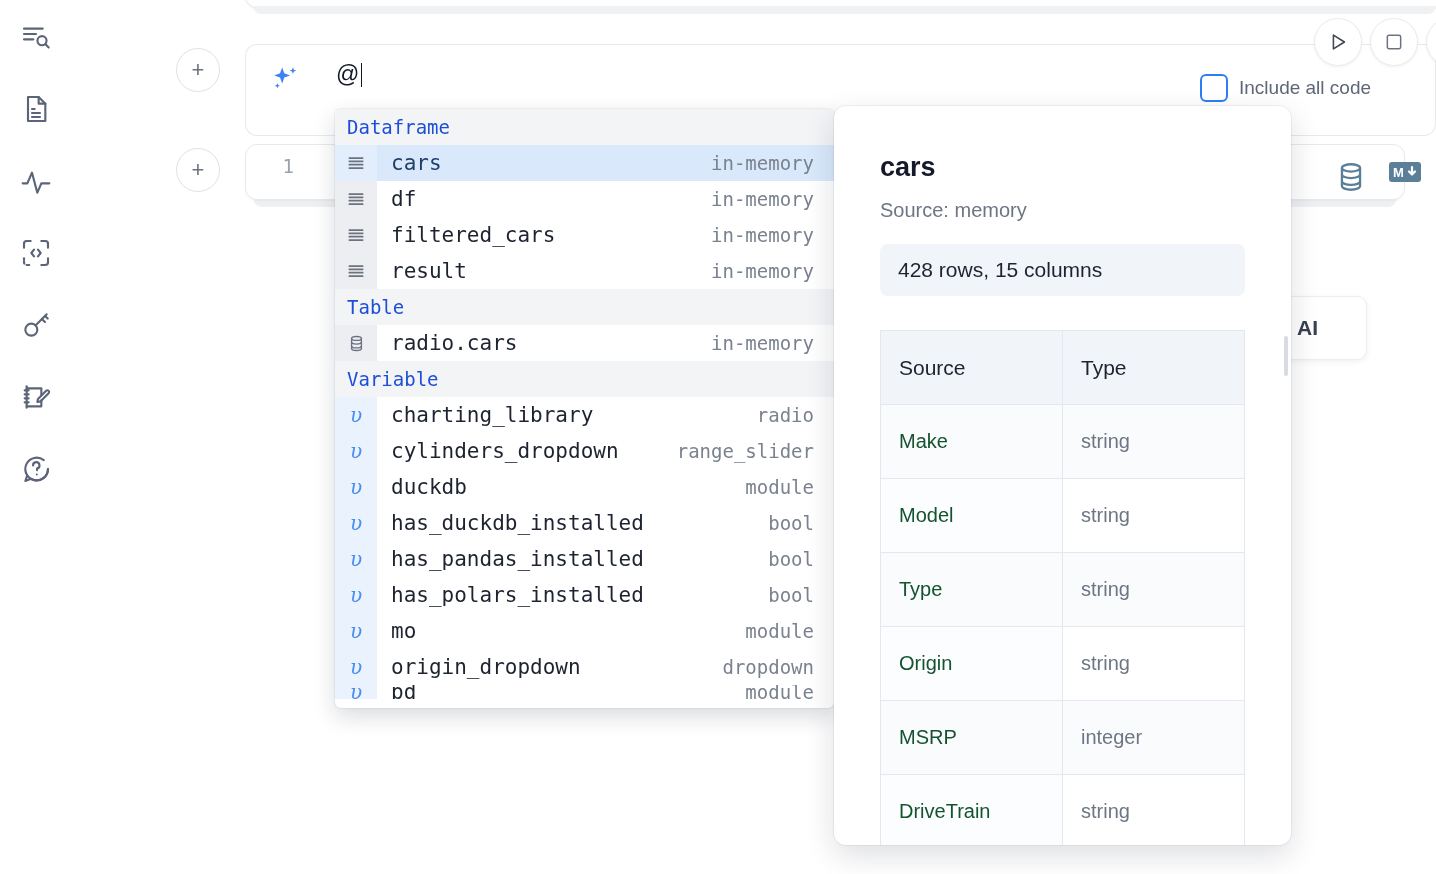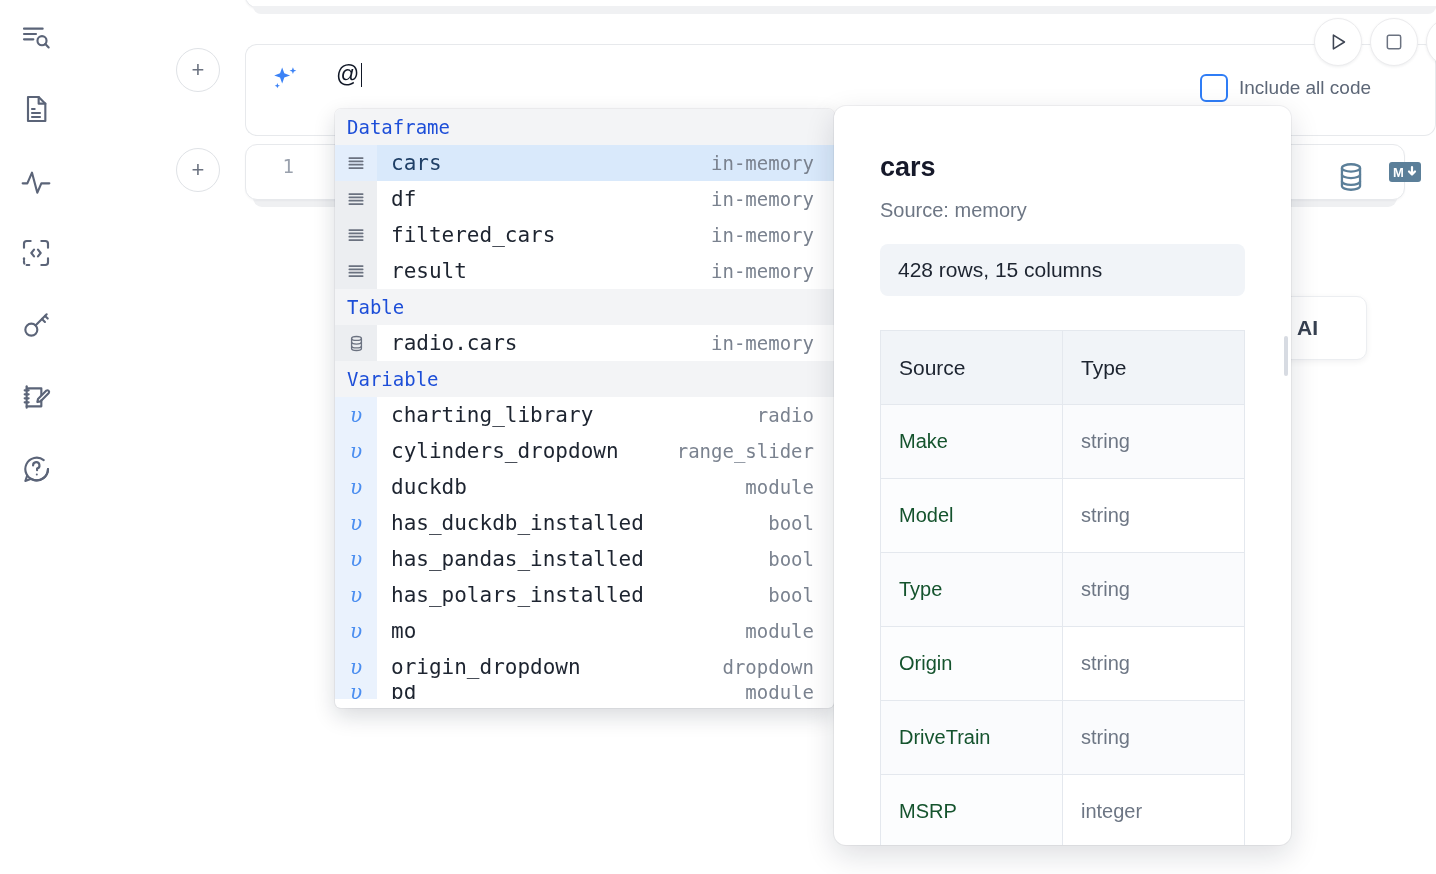--- a/index.html
+++ b/index.html
@@ -442,26 +442,26 @@
             </tr>
             <tr>
               <td class="col-name">Type</td>
               <td class="col-type">string</td>
             </tr>
             <tr>
               <td class="col-name">Origin</td>
               <td class="col-type">string</td>
             </tr>
             <tr>
+              <td class="col-name">MSRP</td>
+              <td class="col-type">integer</td>
+            </tr>
+            <tr>
               <td class="col-name">DriveTrain</td>
               <td class="col-type">string</td>
             </tr>
-            <tr>
-              <td class="col-name">MSRP</td>
-              <td class="col-type">integer</td>
-            </tr>
           </tbody>
       </table>
     </div>
     <div class="doc-scroll"></div>
   </div>
 
 </div>
 
 </body></html>

